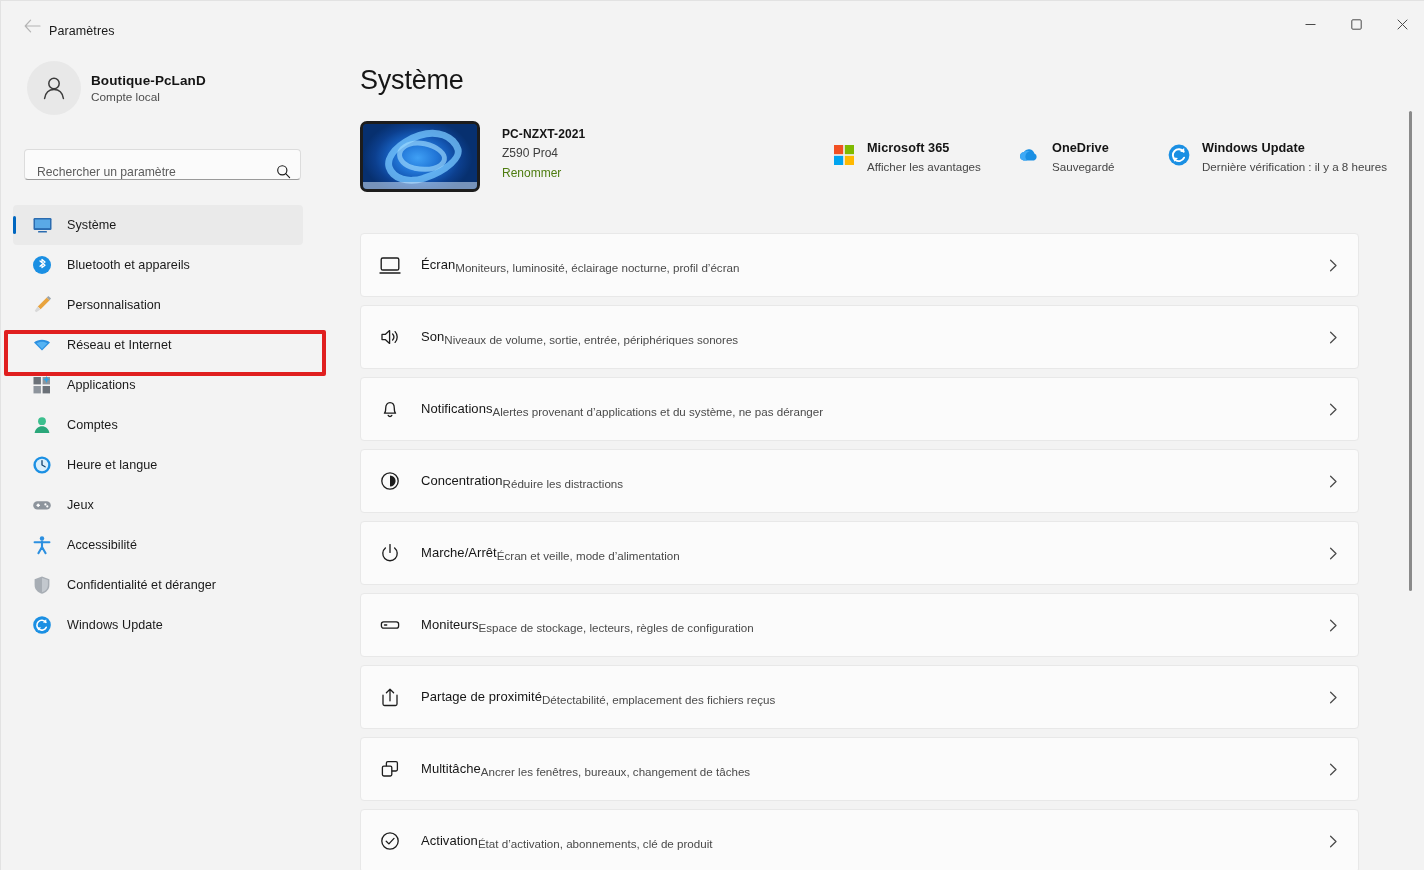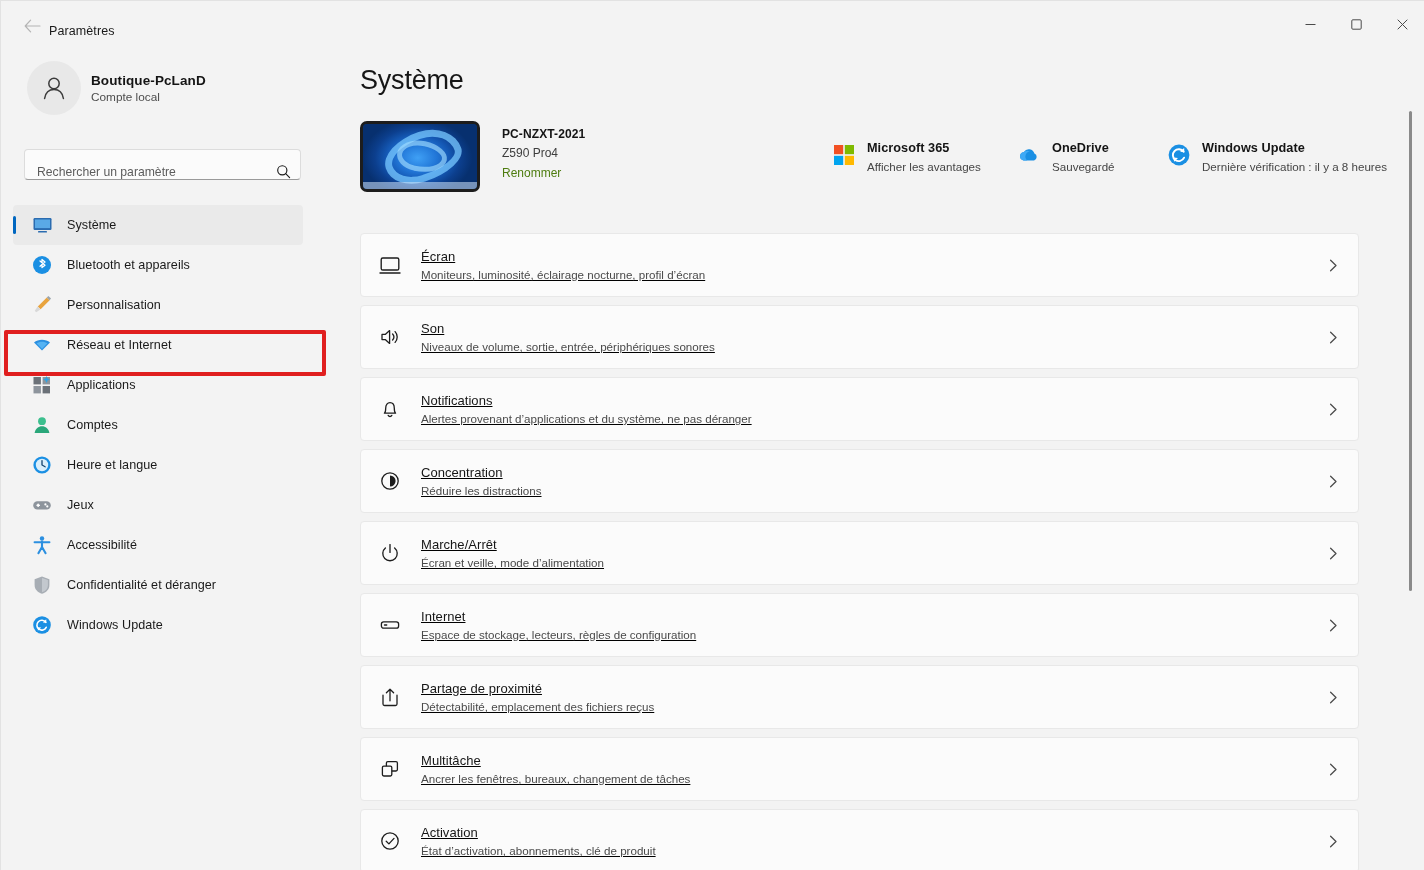--- a/index.html
+++ b/index.html
@@ -198,21 +198,21 @@
     display: flex; align-items: center;
     cursor: default;
   }
   .srow-ico {
     width: 24px; height: 24px;
     margin-left: 17px; margin-right: 19px;
     flex: 0 0 auto;
     display: flex; align-items: center; justify-content: center;
     color: #1d1d1d;
   }
-  .srow-txt { display: flex; flex-direction: column; flex: 1; text-decoration: underline; }
+  .srow-txt { display: flex; flex-direction: row; flex: 1; }
   .srow-title { font-size: 13px; color: #161616; letter-spacing: .05px; }
   .srow-sub { font-size: 11.6px; color: #4a4a4a; margin-top: 4px; }
   .srow-chev { margin-right: 18px; color: #4a4a4a; display: flex; }
 
   
   .scrollbar-track {
     position: absolute; right: 8px; top: 62px;
     width: 12px; height: 760px;
   }
   .scrollbar-thumb {
@@ -544,21 +544,21 @@
           </span>
         </div>
         <div class="srow">
           <span class="srow-ico">
             <svg width="22" height="22" viewBox="0 0 22 22">
               <rect x="2.4" y="7.8" width="17.2" height="6.4" rx="2.2" fill="none" stroke="currentColor" stroke-width="1.3"></rect>
               <rect x="4.8" y="10.2" width="3.6" height="1.6" rx=".7" fill="currentColor"></rect>
             </svg>
           </span>
           <span class="srow-txt">
-            <span class="srow-title">Internet</span>
+            <span class="srow-title">Moniteurs</span>
             <span class="srow-sub">Espace de stockage, lecteurs, règles de configuration</span>
           </span>
           <span class="srow-chev">
             <svg width="14" height="15" viewBox="0 0 14 15">
               <path d="M4.6 2.2 L10 7.5 L4.6 12.8" fill="none" stroke="currentColor" stroke-width="1.25" stroke-linecap="round" stroke-linejoin="round"></path>
             </svg>
           </span>
         </div>
         <div class="srow">
           <span class="srow-ico">

